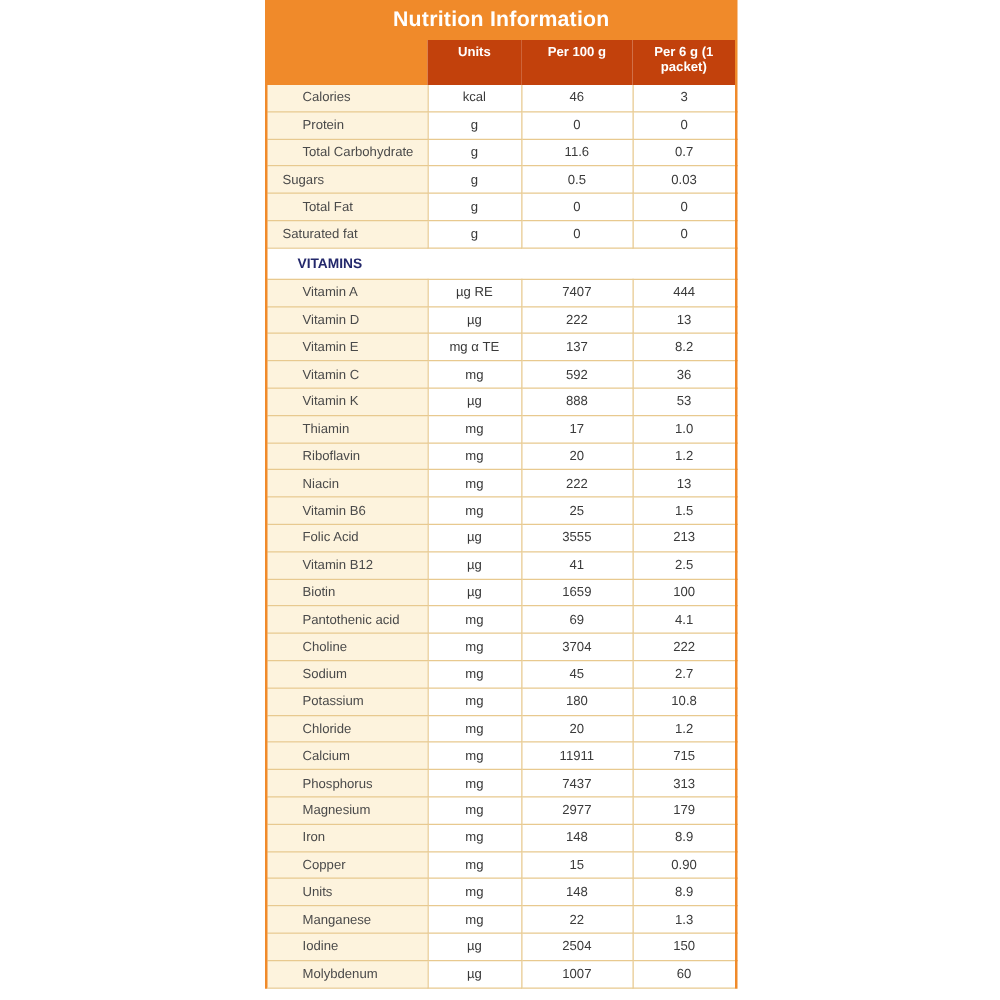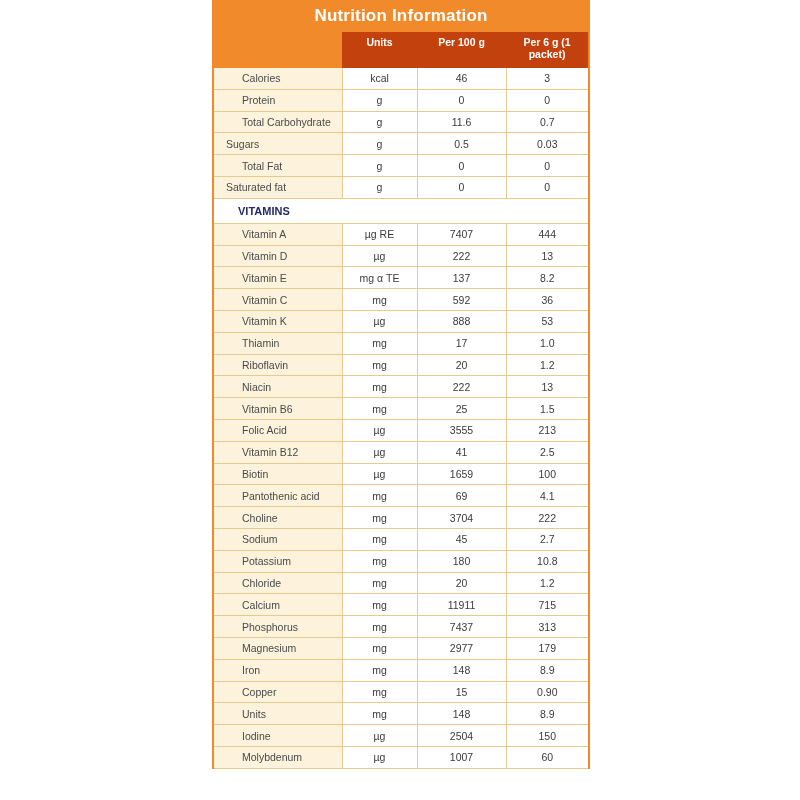--- a/index.html
+++ b/index.html
@@ -284,20 +284,26 @@
           <td class="val">15</td>
           <td class="val last">0.90</td>
         </tr>
         <tr>
           <td class="name">Units</td>
           <td class="val">mg</td>
           <td class="val">148</td>
           <td class="val last">8.9</td>
         </tr>
         <tr>
+          <td class="name">Manganese</td>
+          <td class="val">mg</td>
+          <td class="val">22</td>
+          <td class="val last">1.3</td>
+        </tr>
+        <tr>
           <td class="name">Iodine</td>
           <td class="val">µg</td>
           <td class="val">2504</td>
           <td class="val last">150</td>
         </tr>
         <tr>
           <td class="name">Molybdenum</td>
           <td class="val">µg</td>
           <td class="val">1007</td>
           <td class="val last">60</td>

